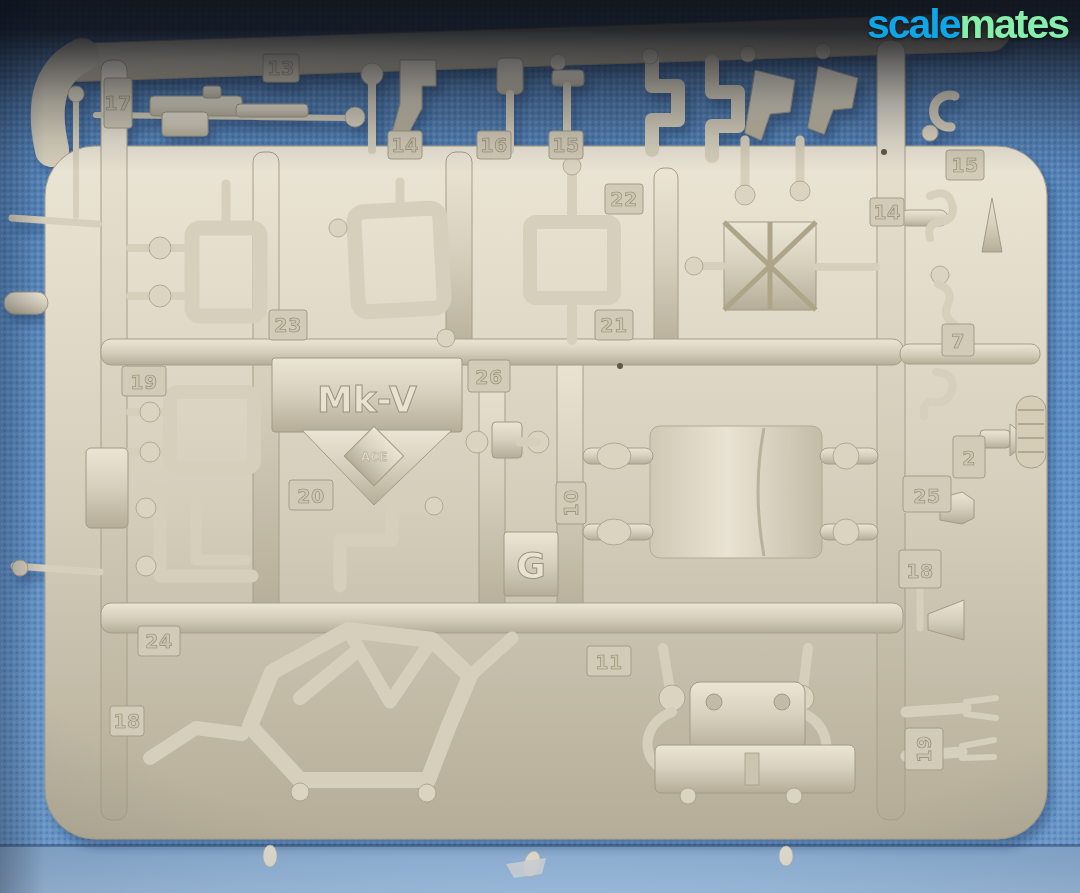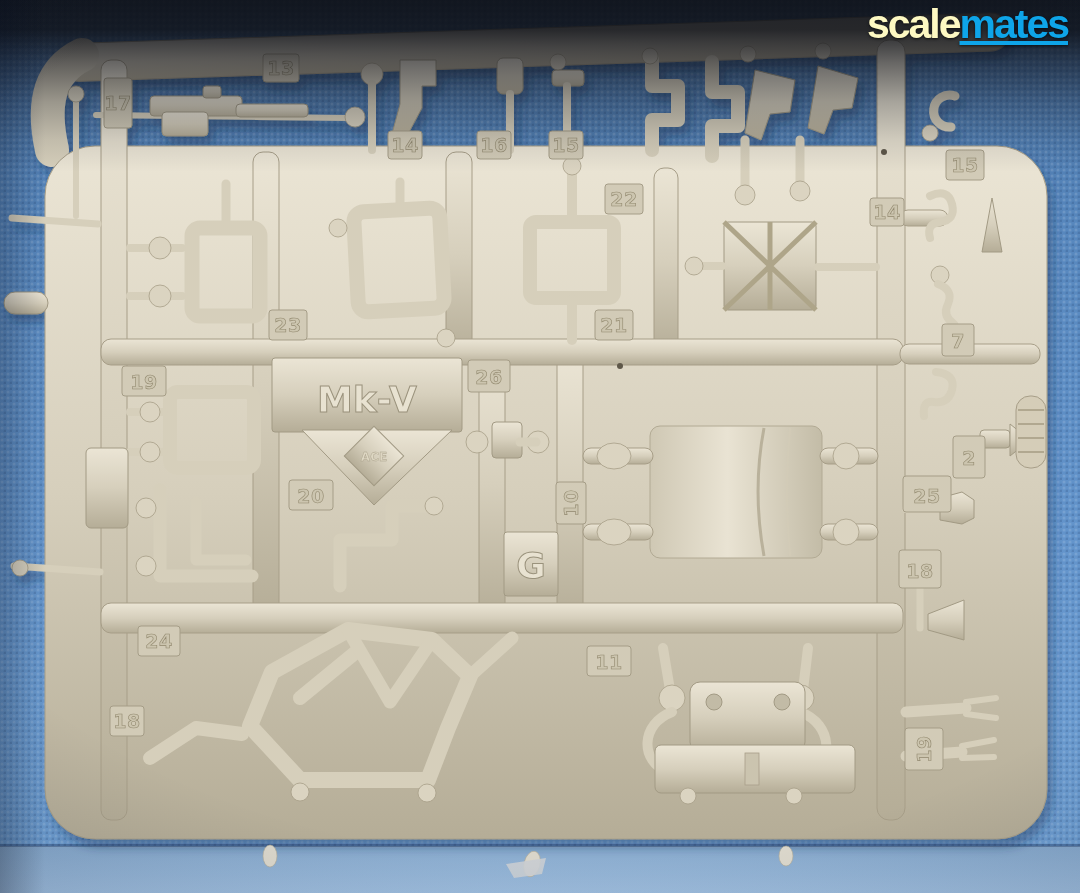--- a/index.html
+++ b/index.html
@@ -8,21 +8,21 @@
   
   #topShade{position:absolute;left:0;top:0;width:100%;height:175px;pointer-events:none;
     background:linear-gradient(180deg, rgba(13,15,21,.92) 0px, rgba(13,15,21,.88) 30px,
       rgba(15,17,25,.60) 62px, rgba(17,21,31,.30) 102px, rgba(19,23,35,.10) 140px, rgba(0,0,0,0) 172px);}
   #vignette{position:absolute;inset:0;pointer-events:none;
     background:
       linear-gradient(90deg, rgba(6,12,28,.28) 0, rgba(0,0,0,0) 45px),
       radial-gradient(125% 100% at 53% 44%, rgba(0,0,0,0) 52%, rgba(8,18,40,.20) 84%, rgba(5,12,30,.40) 100%);}
   #wm{position:absolute;top:2px;right:12px;font-weight:bold;font-size:41px;letter-spacing:-2px;
       text-shadow:0 1px 3px rgba(0,0,0,.65);line-height:1.1;}
-  #wm .g1{color:#fef9c3;} #wm .g2{color:#0ea5e9;text-decoration:underline;}
+  #wm .g1{color:#0ea5e9;} #wm .g2{color:#86efac;}
   .emb{font:bold 19px "DejaVu Sans",sans-serif;fill:#ccc5af;stroke:#92896f;stroke-width:.6px;
        text-anchor:middle;letter-spacing:.5px;}
   .emb2{font:bold 36px "DejaVu Sans",sans-serif;fill:#e8e2d1;stroke:#9a927c;stroke-width:1px;text-anchor:middle;}
   .ace{font:bold 12px "DejaVu Sans",sans-serif;fill:#ded7c3;stroke:#a79e88;stroke-width:.4px;text-anchor:middle;}
   .rail{fill:url(#gRail);stroke:#a79e88;stroke-width:1;}
   .pf{fill:url(#gRail);stroke:#a29a84;stroke-width:1;}
   .ps{fill:none;stroke:#d6cfbb;stroke-linecap:round;stroke-linejoin:round;}
   .ball{fill:#dbd4c1;stroke:#a79e88;stroke-width:.8;}
   .tagr{fill:#d2cbb7;stroke:#a59d87;stroke-width:1;}
 </style>

